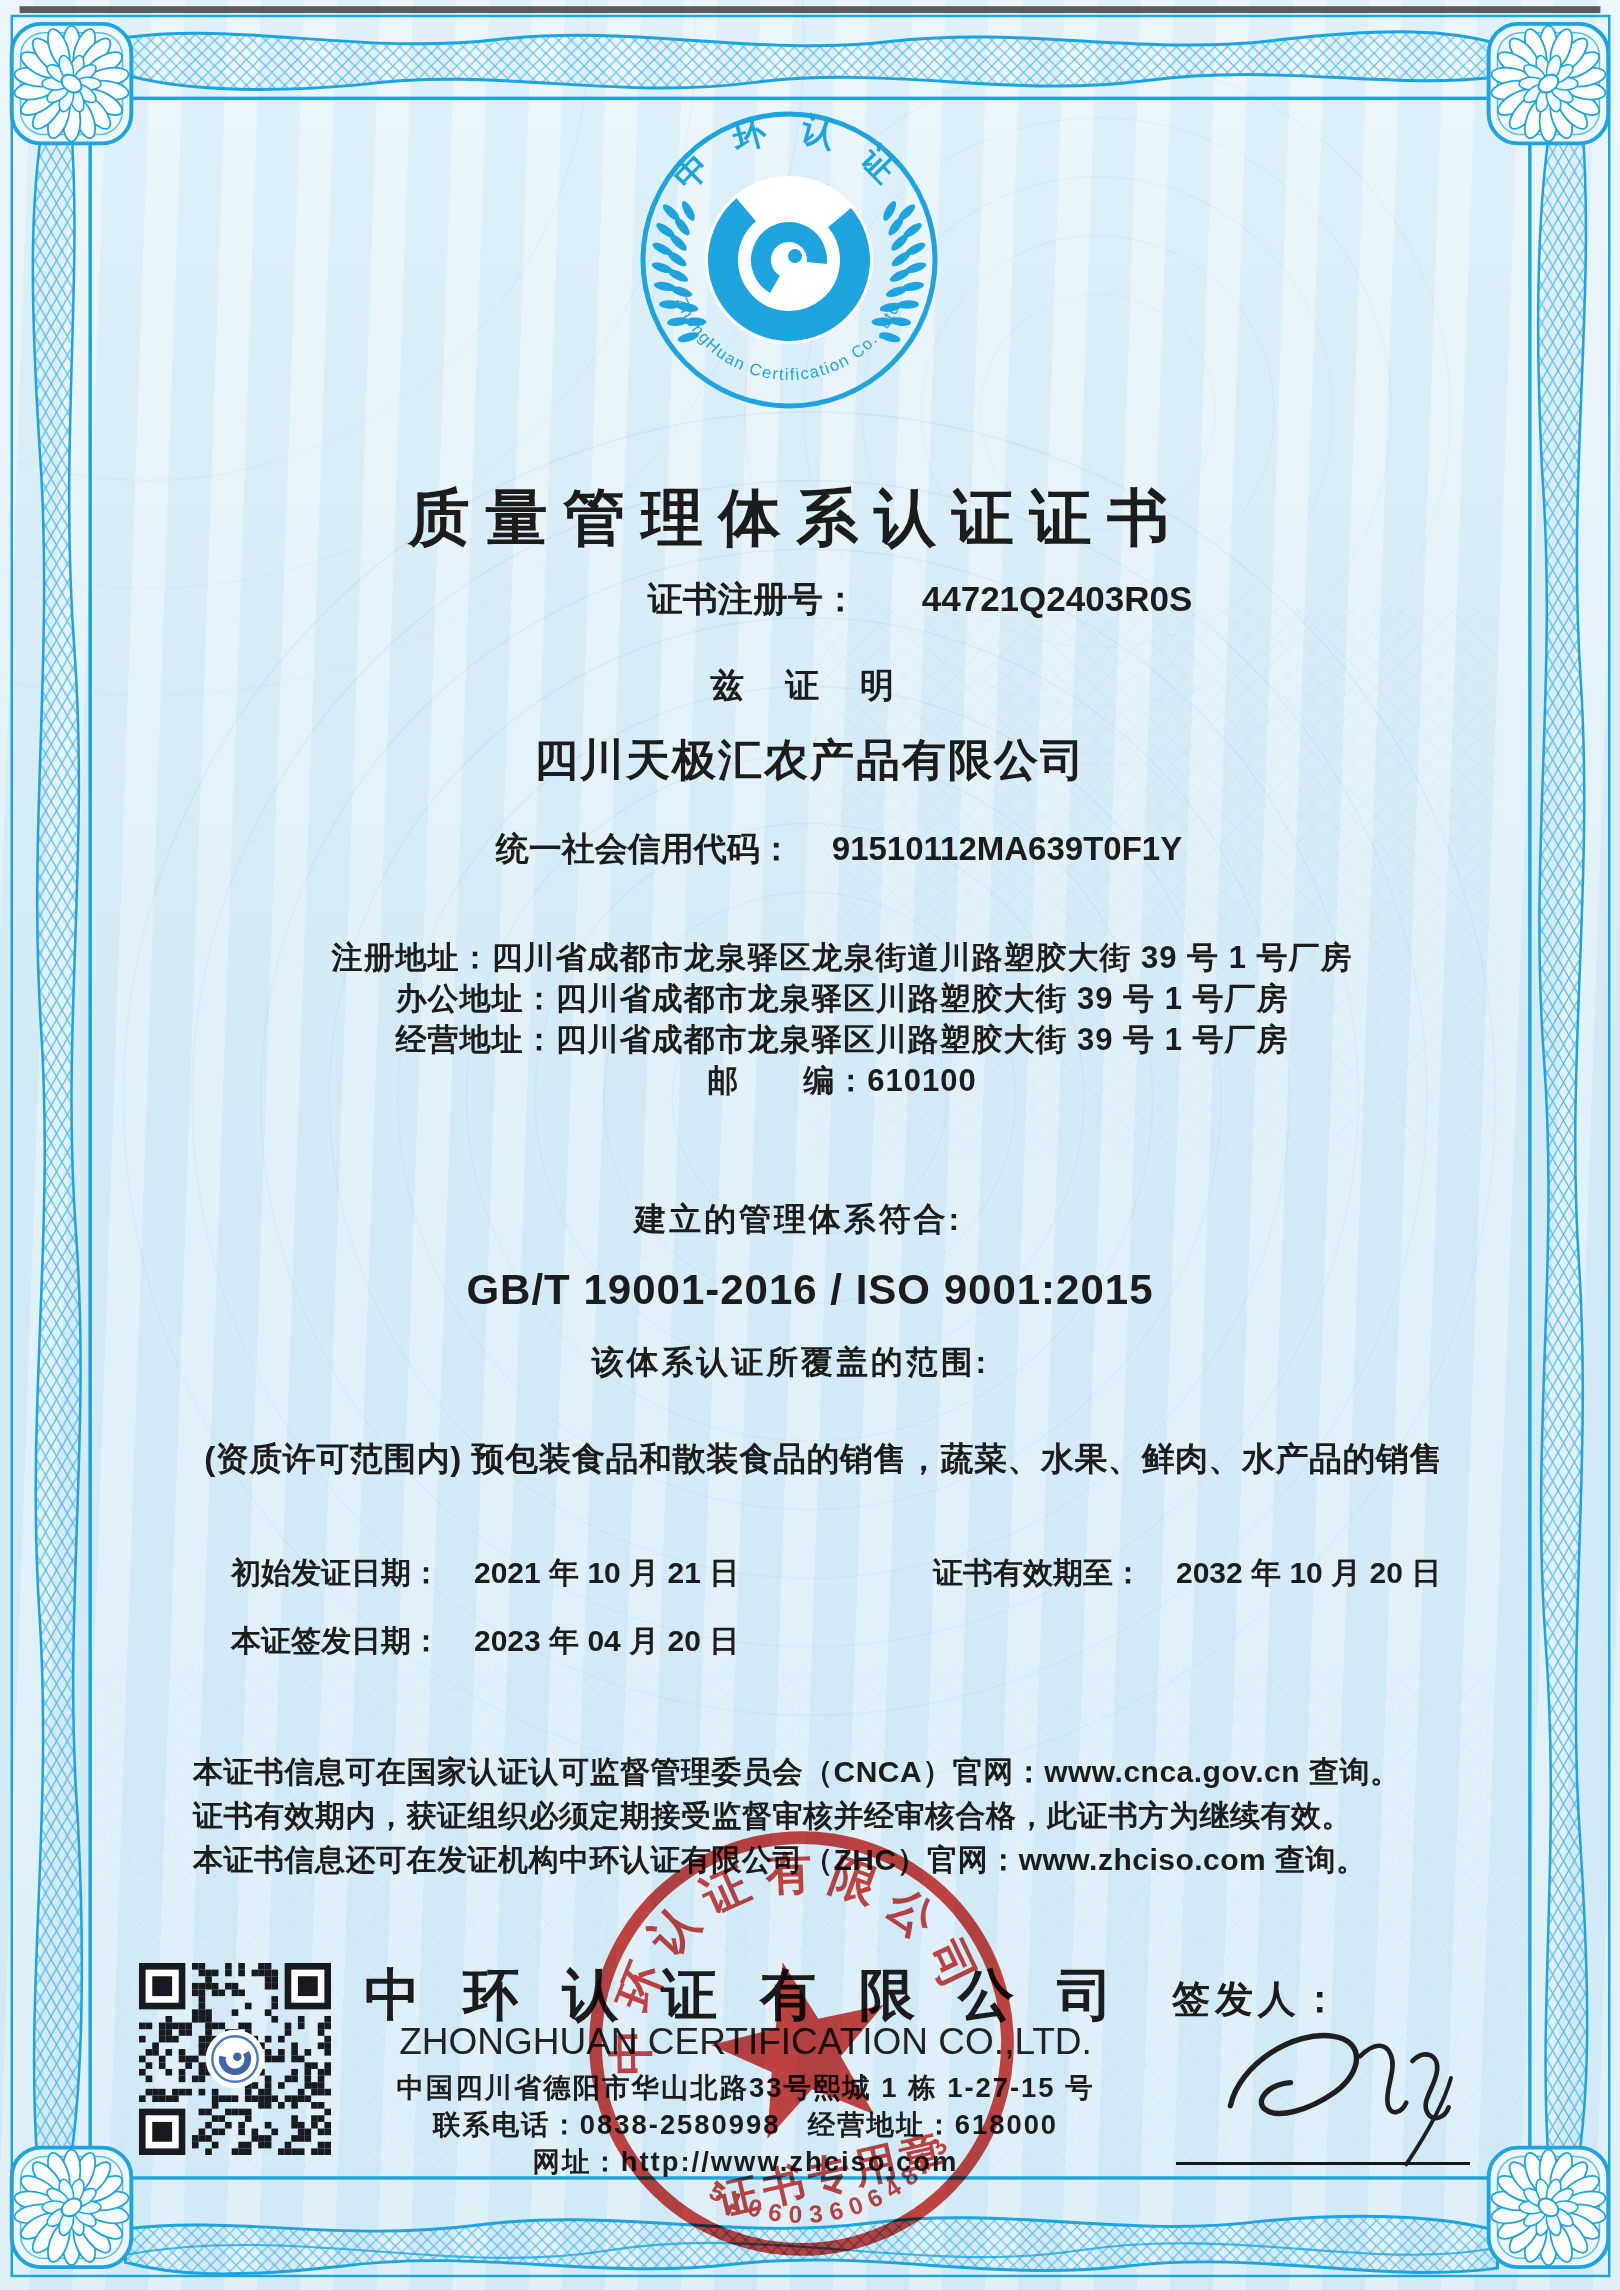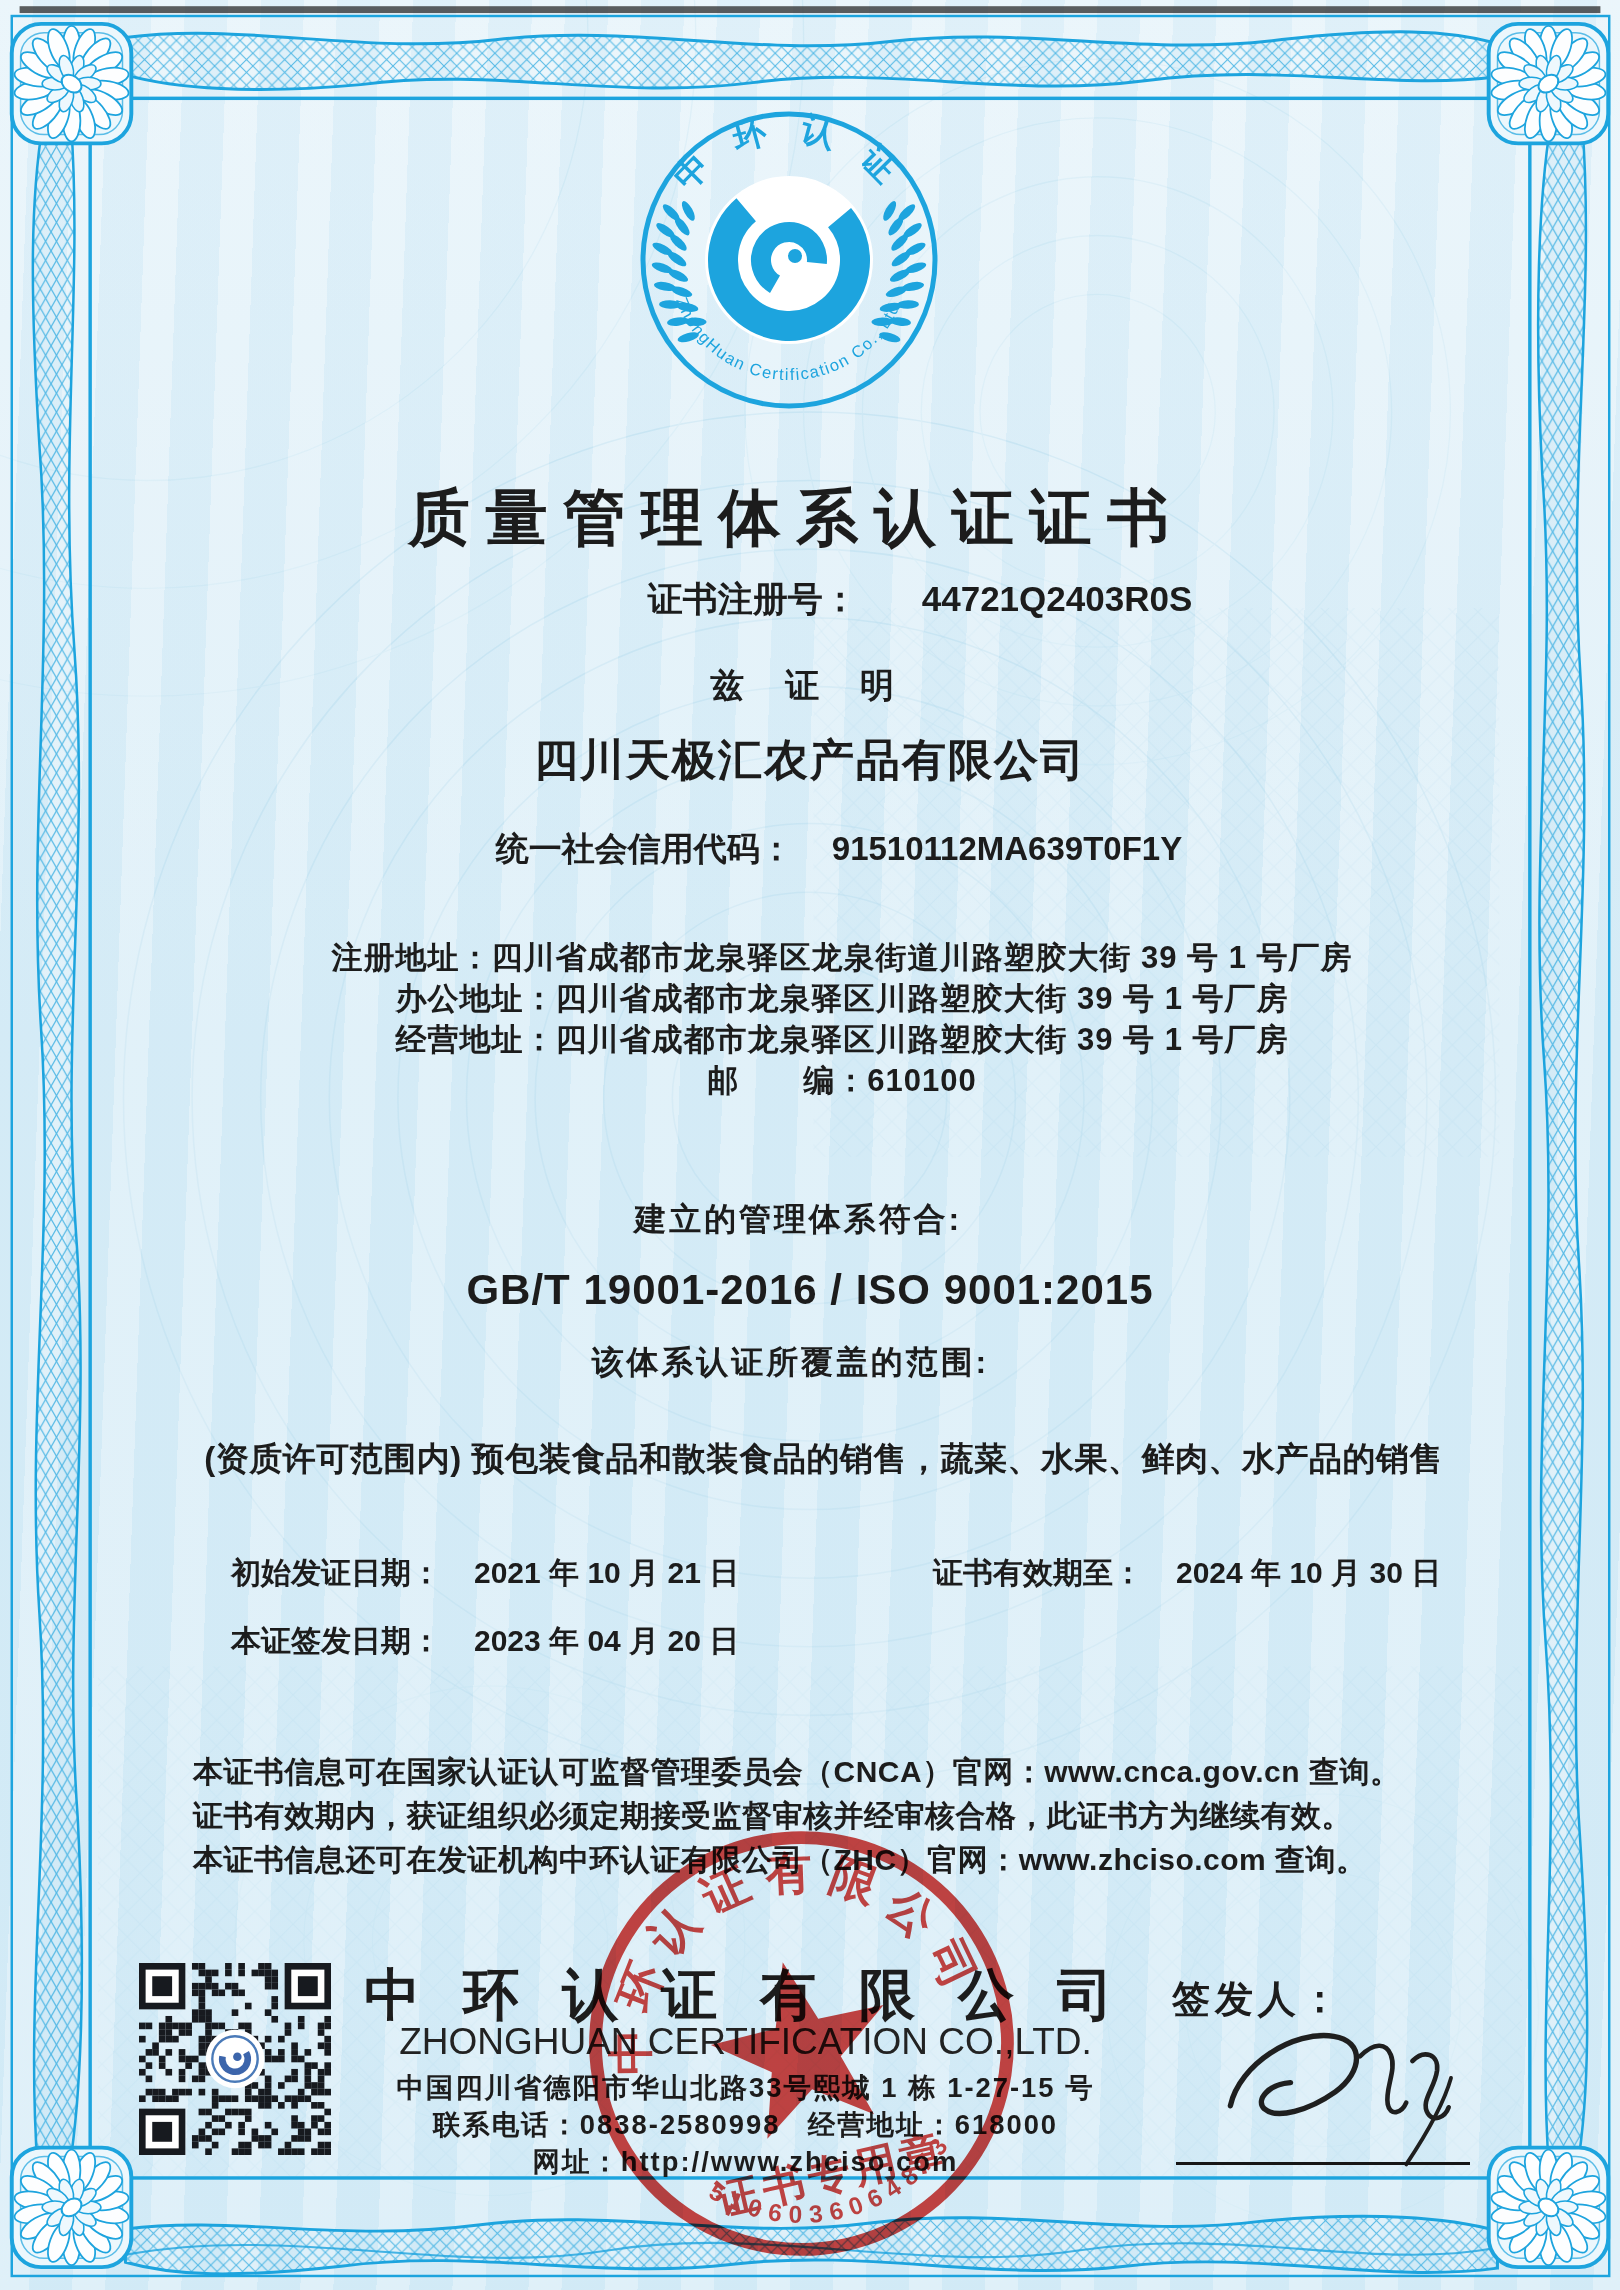--- a/index.html
+++ b/index.html
@@ -216,21 +216,21 @@
 
     <div class="abs ctr sys-head">建立的管理体系符合:</div>
     <div class="abs ctr standard">GB/T 19001-2016 / ISO 9001:2015</div>
     <div class="abs ctr scope-head">该体系认证所覆盖的范围:</div>
     <div class="abs ctr scope">(资质许可范围内) 预包装食品和散装食品的销售，蔬菜、水果、鲜肉、水产品的销售</div>
 
     <div class="abs dateline d1">
       <span>初始发证日期：</span><span class="val">2021 年 10 月 21 日</span>
     </div>
     <div class="abs dateline d2">
-      <span>证书有效期至：</span><span class="val">2024 年 10 月 30 日</span>
+      <span>证书有效期至：</span><span class="val">2032 年 10 月 20 日</span>
     </div>
     <div class="abs dateline d3">
       <span>本证签发日期：</span><span class="val">2023 年 04 月 20 日</span>
     </div>
 
     <div class="abs disclaimer">
       <div>本证书信息可在国家认证认可监督管理委员会（CNCA）官网：www.cnca.gov.cn 查询。</div>
       <div>证书有效期内，获证组织必须定期接受监督审核并经审核合格，此证书方为继续有效。</div>
       <div>本证书信息还可在发证机构中环认证有限公司（ZHC）官网：www.zhciso.com 查询。</div>
     </div>

